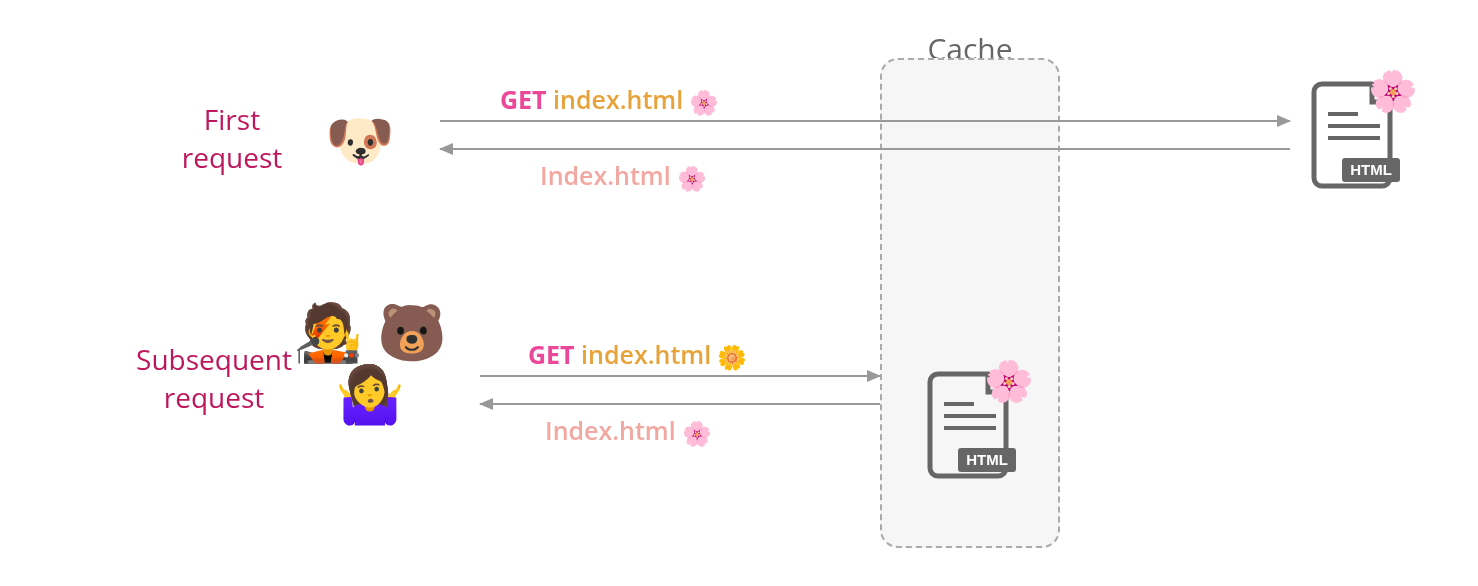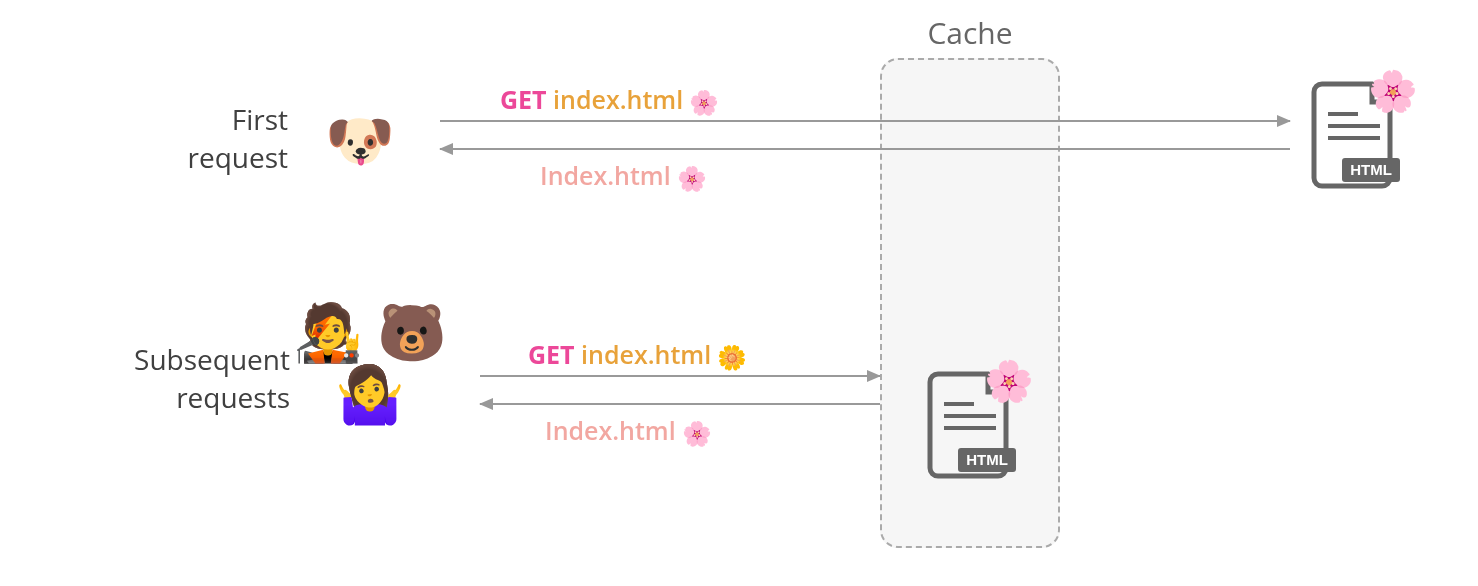--- a/index.html
+++ b/index.html
@@ -9,41 +9,42 @@
     width: 1478px;
     height: 586px;
     font-family: -apple-system, BlinkMacSystemFont, "Segoe UI", "Open Sans", sans-serif;
     background: #fff;
     position: relative;
     color: #666;
   }
   .cache-label {
     position: absolute;
     left: 880px;
-    top: 12px;
+    top: 28px;
     width: 180px;
     text-align: center;
     font-size: 30px;
     color: #666;
   }
   .cache-box {
     position: absolute;
     left: 880px;
     top: 58px;
     width: 180px;
     height: 490px;
     border: 2px dashed #aaa;
     border-radius: 18px;
     background: #f6f6f6;
   }
   .row-label {
     position: absolute;
     font-size: 28px;
-    color: #404040;
-    text-align: right;
+    color: #be185d;
+    text-align: center;
+    margin-left: 44px;
   }
   .row-label.first { left: 88px; top: 100px; width: 200px; }
   .row-label.subseq { left: 50px; top: 340px; width: 240px; }
   .client {
     position: absolute;
     font-size: 56px;
     text-align: center;
   }
   .client.first { left: 300px; top: 100px; width: 120px; }
   .client.subseq { left: 270px; top: 300px; width: 200px; line-height: 1.1; }
@@ -126,21 +127,21 @@
     <line x1="18" y1="34" x2="48" y2="34" stroke="#666" stroke-width="4"></line>
     <line x1="18" y1="46" x2="70" y2="46" stroke="#666" stroke-width="4"></line>
     <line x1="18" y1="58" x2="70" y2="58" stroke="#666" stroke-width="4"></line>
     <rect x="32" y="78" width="58" height="24" rx="3" fill="#666"></rect>
     <text x="61" y="95" text-anchor="middle" fill="#fff" font-size="15" font-family="sans-serif" font-weight="bold">HTML</text>
   </svg>
   <span class="flower-abs">🌸</span>
 </div>
 
 <div class="row-label subseq" style="white-space:pre-line">Subsequent
-requests</div>
+request</div>
 <div class="client subseq" style="white-space:pre-line">🧑‍🎤 🐻
 🤷‍♀️</div>
 
 <div class="arrow right" style="left:480px; top:375px; width:400px;"></div>
 <div class="arrow-label" style="left:528px; top:337px;">
   <span class="get">GET</span>
   <span> </span>
   <span class="file-orange">index.html</span>
   <span> </span>
   <span class="flower">🌼</span>

